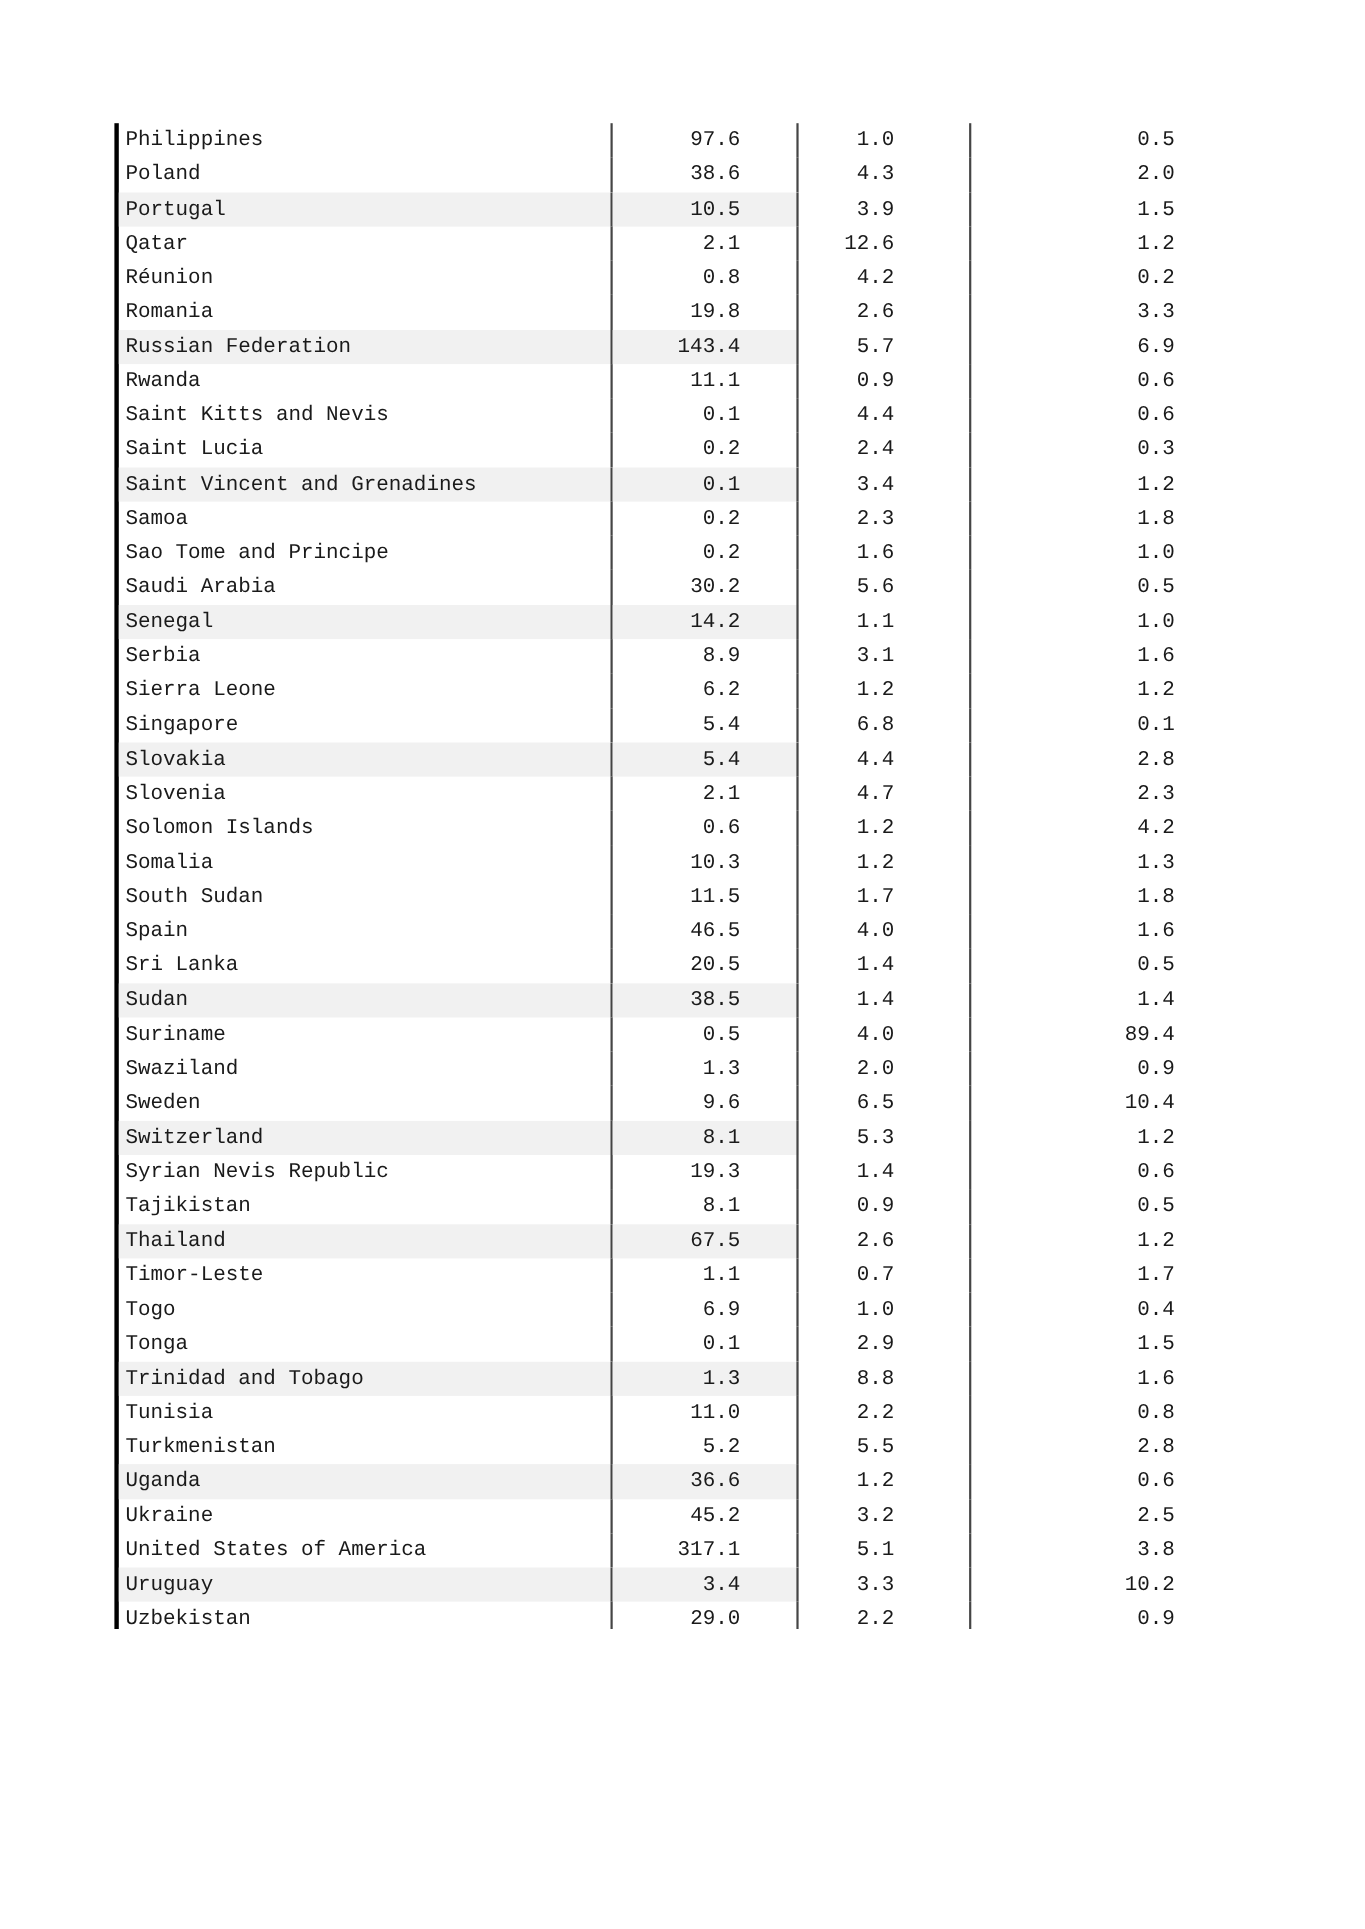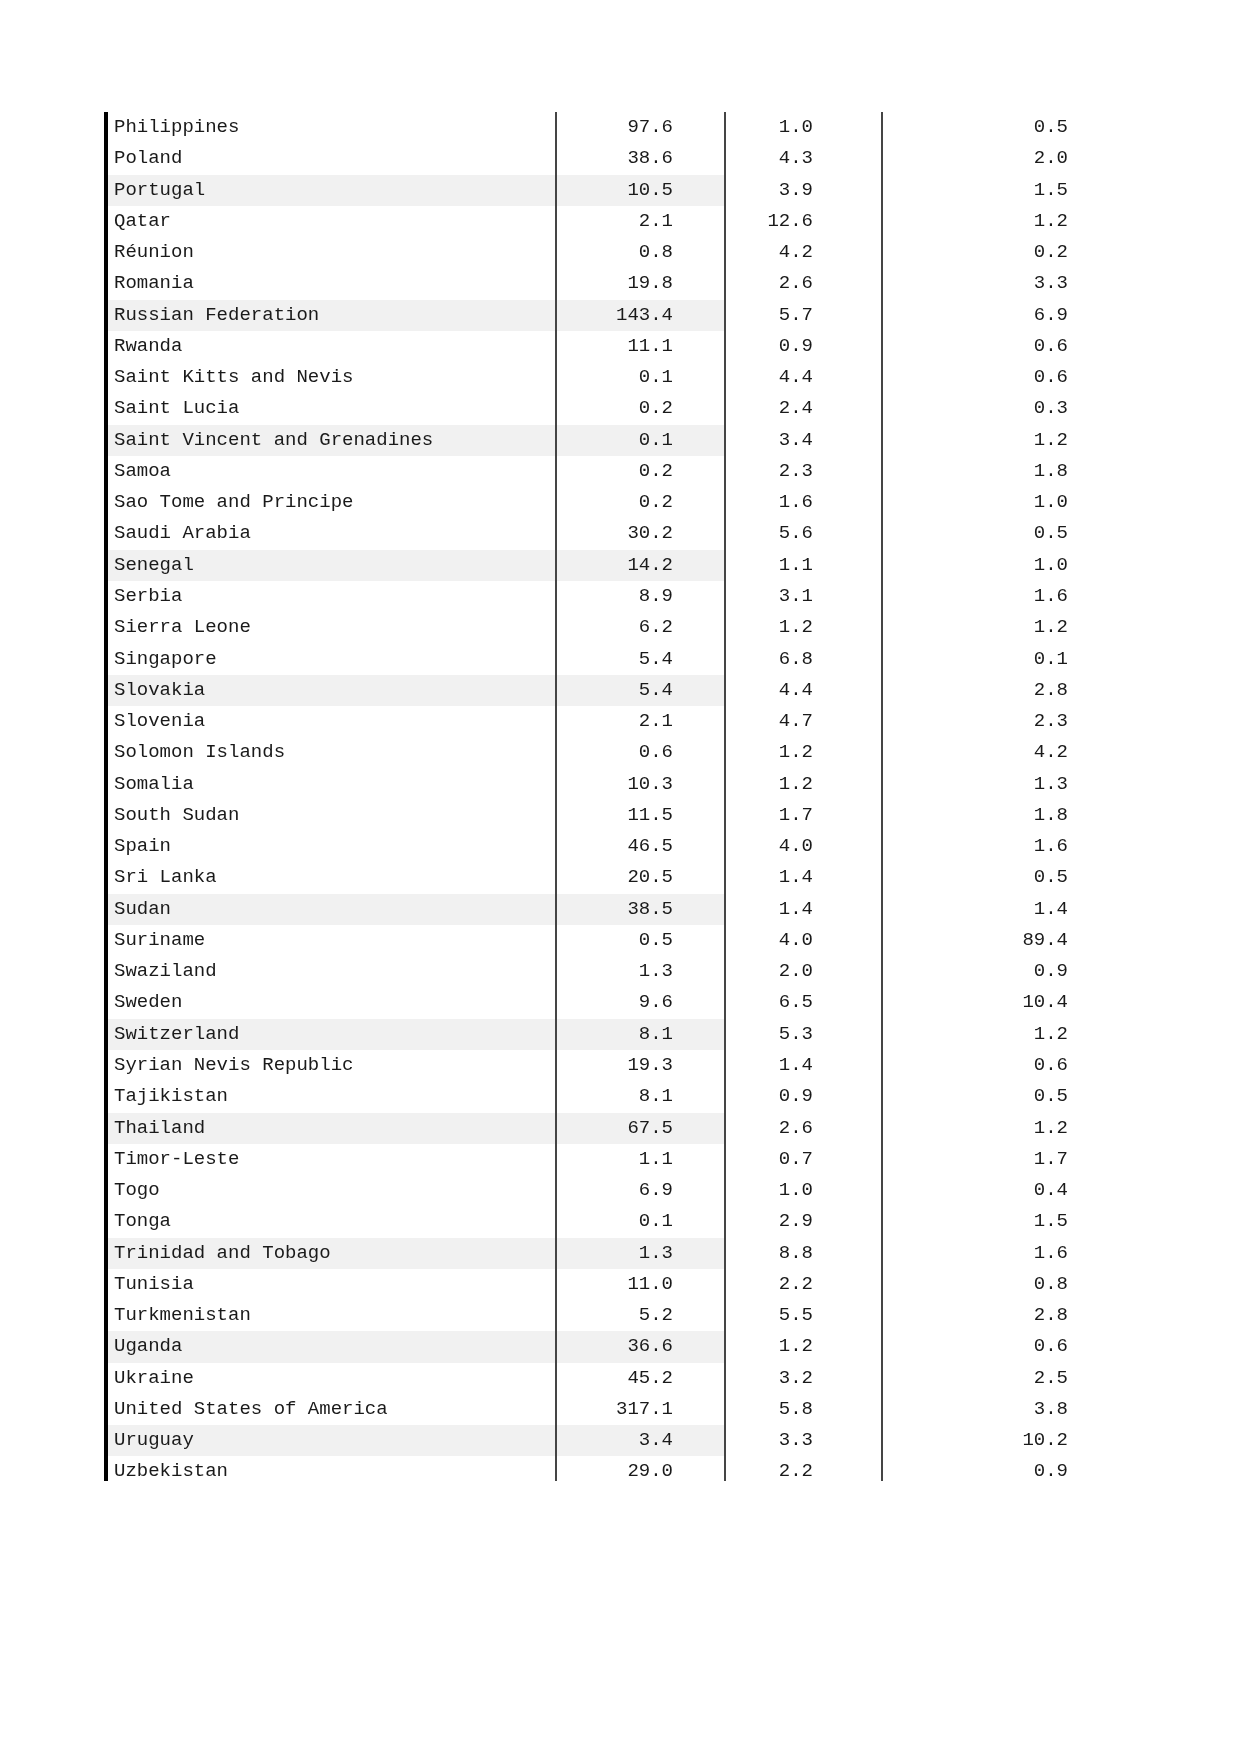--- a/index.html
+++ b/index.html
@@ -311,21 +311,21 @@
         </tr>
         <tr>
           <td class="country">Ukraine</td>
           <td class="v0">45.2</td>
           <td class="v1">3.2</td>
           <td class="v2">2.5</td>
         </tr>
         <tr>
           <td class="country">United States of America</td>
           <td class="v0">317.1</td>
-          <td class="v1">5.8</td>
+          <td class="v1">5.1</td>
           <td class="v2">3.8</td>
         </tr>
         <tr class="shaded">
           <td class="country">Uruguay</td>
           <td class="v0">3.4</td>
           <td class="v1">3.3</td>
           <td class="v2">10.2</td>
         </tr>
         <tr>
           <td class="country">Uzbekistan</td>

